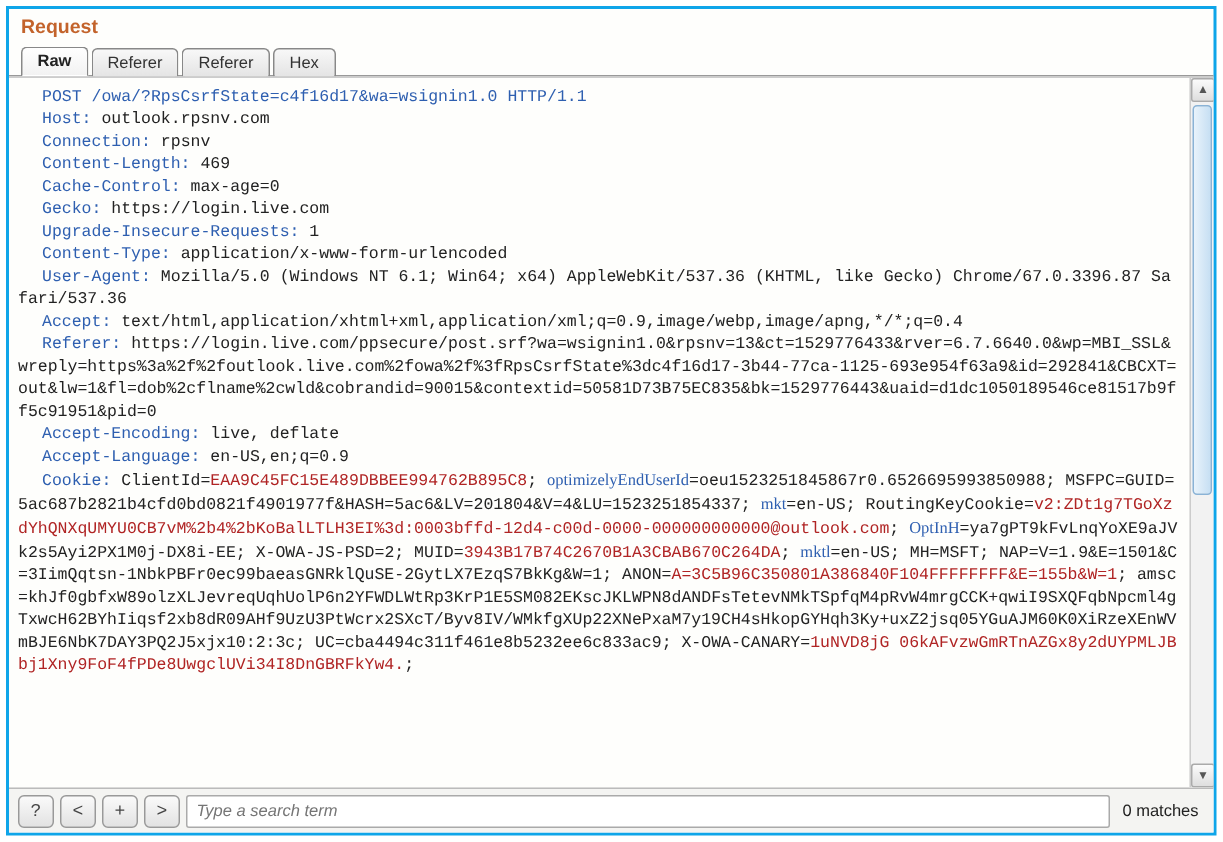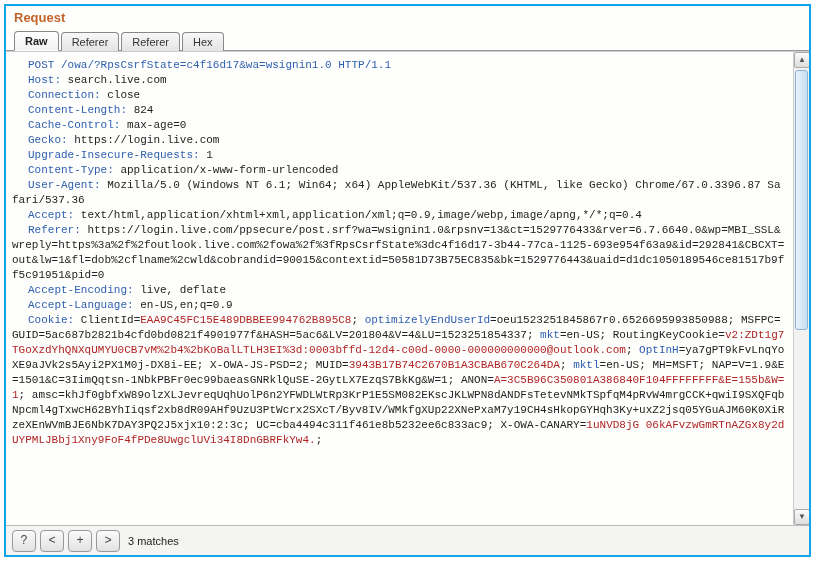--- a/index.html
+++ b/index.html
@@ -103,21 +103,21 @@
     font-size: 11px;
     line-height: 15px;
     color: #222;
     white-space: pre-wrap;
     word-break: break-all;
     overflow: hidden;
   }
   .content .hn { color: #2e5fb0; padding-left: 16px; }   
   .content .hv { color: #222; }
   .content .red { color: #b02424; text-align: center; }
-  .content .cook { color: #2e5fb0; }
+  .content .cook { color: #2e5fb0; font-family: Liberation Serif, serif; }
   .footer {
     flex: 0 0 auto;
     border-top: 1px solid #bbb;
     background: #f4f4f2;
     height: 30px;
     display: flex;
     align-items: center;
     padding: 0 6px;
     gap: 4px;
   }
@@ -165,35 +165,36 @@
     <div class="tab">Hex</div>
   </div>
 
   <div class="content-wrap">
     <div class="scrollbar-fake">
       <div class="scrollbar-arrow up">▲</div>
       <div class="scrollbar-thumb"></div>
       <div class="scrollbar-arrow down">▼</div>
     </div>
     <div class="content" id="raw-content"><span class="hn">POST /owa/?RpsCsrfState=c4f16d17&amp;wa=wsignin1.0 HTTP/1.1</span>
-<span class="hn">Host: </span><span class="hv">search.live.com</span>
-<span class="hn">Connection: </span><span class="hv">close</span>
-<span class="hn">Content-Length: </span><span class="hv">824</span>
+<span class="hn">Host: </span><span class="hv">outlook.rpsnv.com</span>
+<span class="hn">Connection: </span><span class="hv">rpsnv</span>
+<span class="hn">Content-Length: </span><span class="hv">469</span>
 <span class="hn">Cache-Control: </span><span class="hv">max-age=0</span>
 <span class="hn">Gecko: </span><span class="hv">https://login.live.com</span>
 <span class="hn">Upgrade-Insecure-Requests: </span><span class="hv">1</span>
 <span class="hn">Content-Type: </span><span class="hv">application/x-www-form-urlencoded</span>
 <span class="hn">User-Agent: </span><span class="hv">Mozilla/5.0 (Windows NT 6.1; Win64; x64) AppleWebKit/537.36 (KHTML, like Gecko) Chrome/67.0.3396.87 Safari/537.36</span>
 <span class="hn">Accept: </span><span class="hv">text/html,application/xhtml+xml,application/xml;q=0.9,image/webp,image/apng,*/*;q=0.4</span>
 <span class="hn">Referer: </span><span class="hv">https://login.live.com/ppsecure/post.srf?wa=wsignin1.0&amp;rpsnv=13&amp;ct=1529776433&amp;rver=6.7.6640.0&amp;wp=MBI_SSL&amp;wreply=https%3a%2f%2foutlook.live.com%2fowa%2f%3fRpsCsrfState%3dc4f16d17-3b44-77ca-1125-693e954f63a9&amp;id=292841&amp;CBCXT=out&amp;lw=1&amp;fl=dob%2cflname%2cwld&amp;cobrandid=90015&amp;contextid=50581D73B75EC835&amp;bk=1529776443&amp;uaid=d1dc1050189546ce81517b9ff5c91951&amp;pid=0</span>
 <span class="hn">Accept-Encoding: </span><span class="hv">live, deflate</span>
 <span class="hn">Accept-Language: </span><span class="hv">en-US,en;q=0.9</span>
 <span class="hn">Cookie: </span><span class="hv">ClientId</span>=<span class="red">EAA9C45FC15E489DBBEE994762B895C8</span>; <span class="cook">optimizelyEndUserId</span>=<span class="hv">oeu1523251845867r0.6526695993850988</span>; <span class="hv">MSFPC</span>=<span class="hv">GUID=5ac687b2821b4cfd0bd0821f4901977f&amp;HASH=5ac6&amp;LV=201804&amp;V=4&amp;LU=1523251854337</span>; <span class="cook">mkt</span>=<span class="hv">en-US</span>; <span class="hv">RoutingKeyCookie</span>=<span class="red">v2:ZDt1g7TGoXzdYhQNXqUMYU0CB7vM%2b4%2bKoBalLTLH3EI%3d:0003bffd-12d4-c00d-0000-000000000000@outlook.com</span>; <span class="cook">OptInH</span>=<span class="hv">ya7gPT9kFvLnqYoXE9aJVk2s5Ayi2PX1M0j-DX8i-EE</span>; <span class="hv">X-OWA-JS-PSD</span>=<span class="hv">2</span>; <span class="hv">MUID</span>=<span class="red">3943B17B74C2670B1A3CBAB670C264DA</span>; <span class="cook">mktl</span>=<span class="hv">en-US</span>; <span class="hv">MH</span>=<span class="hv">MSFT</span>; <span class="hv">NAP</span>=<span class="hv">V=1.9&amp;E=1501&amp;C=3IimQqtsn-1NbkPBFr0ec99baeasGNRklQuSE-2GytLX7EzqS7BkKg&amp;W=1</span>; <span class="hv">ANON</span>=<span class="red">A=3C5B96C350801A386840F104FFFFFFFF&amp;E=155b&amp;W=1</span>; <span class="hv">amsc</span>=<span class="hv">khJf0gbfxW89olzXLJevreqUqhUolP6n2YFWDLWtRp3KrP1E5SM082EKscJKLWPN8dANDFsTetevNMkTSpfqM4pRvW4mrgCCK+qwiI9SXQFqbNpcml4gTxwcH62BYhIiqsf2xb8dR09AHf9UzU3PtWcrx2SXcT/Byv8IV/WMkfgXUp22XNePxaM7y19CH4sHkopGYHqh3Ky+uxZ2jsq05YGuAJM60K0XiRzeXEnWVmBJE6NbK7DAY3PQ2J5xjx10:2:3c</span>; <span class="hv">UC</span>=<span class="hv">cba4494c311f461e8b5232ee6c833ac9</span>; <span class="hv">X-OWA-CANARY</span>=<span class="red">1uNVD8jG 06kAFvzwGmRTnAZGx8y2dUYPMLJBbj1Xny9FoF4fPDe8UwgclUVi34I8DnGBRFkYw4.</span>;</div>
   </div>
 
   <div class="footer">
     <div class="fbtn">?</div>
     <div class="fbtn">&lt;</div>
     <div class="fbtn">+</div>
     <div class="fbtn">&gt;</div>
-    <div class="matches">3 matches</div>
+    <input class="search" placeholder="Type a search term" style="">
+    <div class="matches">0 matches</div>
   </div>
 </div>
 
 </body></html>

